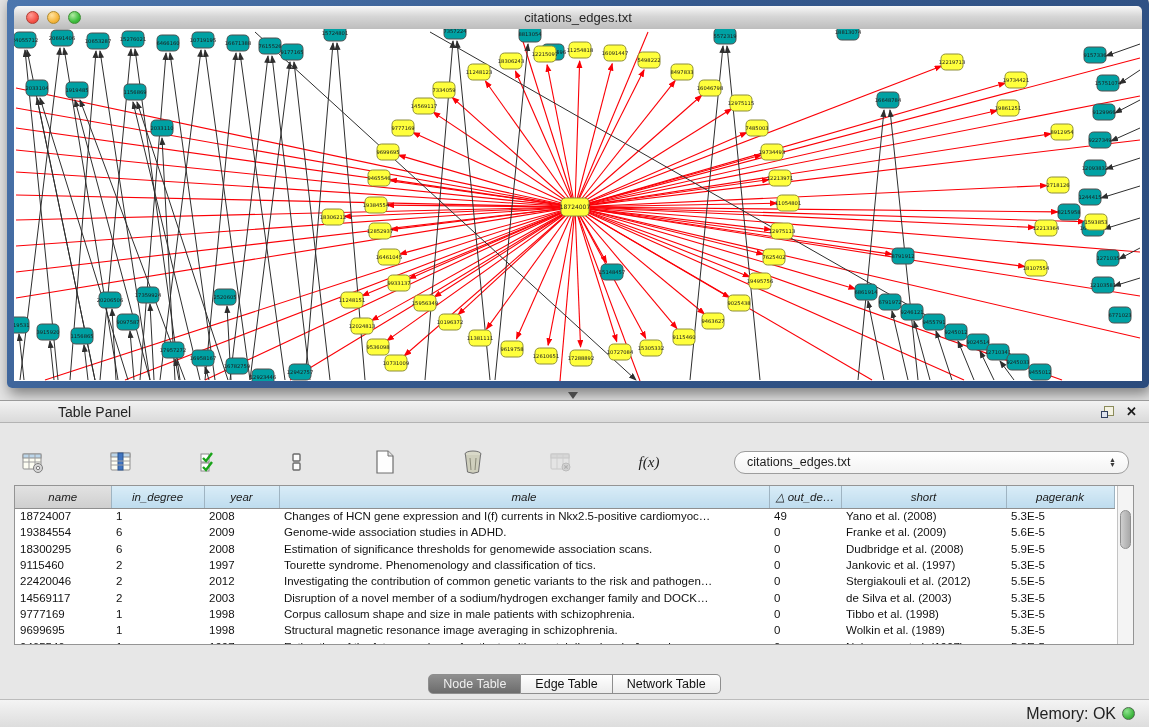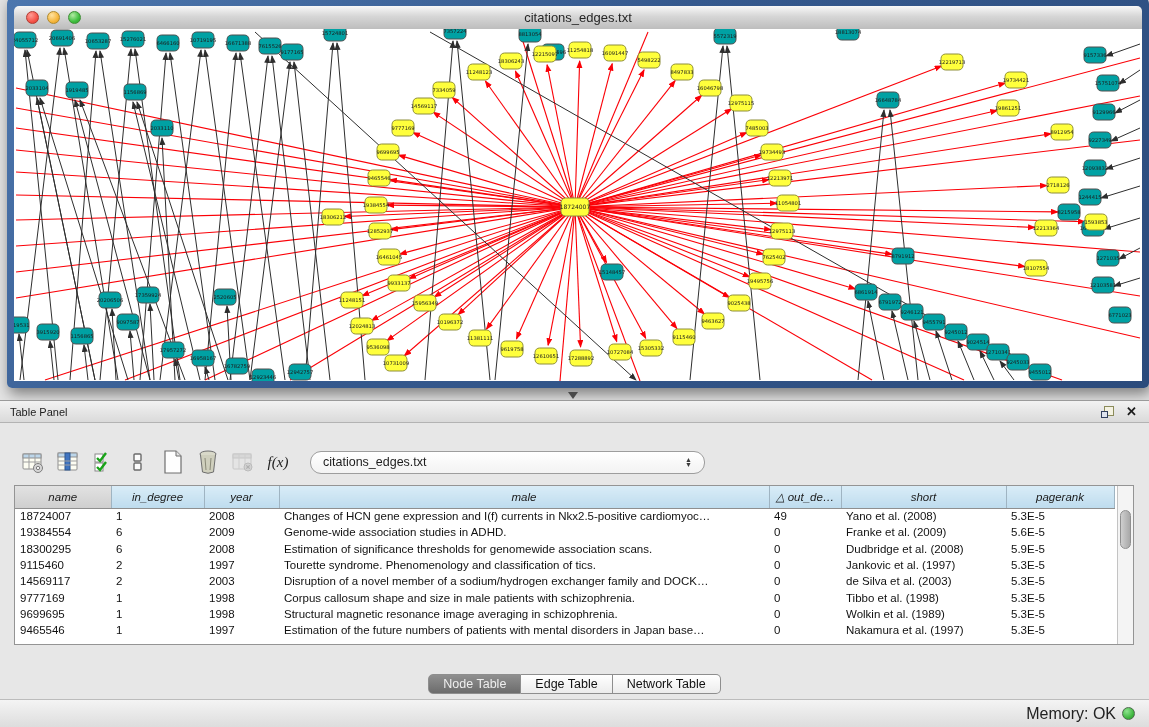--- a/index.html
+++ b/index.html
@@ -44,30 +44,30 @@
   #table-panel{
     position:absolute;left:0;top:400px;right:0;bottom:27px;
     background:#e7e7e7;border-top:1px solid #9a9a9a;
   }
   #panel-header{
     position:absolute;left:0;right:0;top:0;height:21px;
     background:linear-gradient(#f2f2f2,#dadada);
     border-bottom:1px solid #b3b3b3;
     display:flex;align-items:center;
   }
-  #panel-header .ph-title{font-size:11px;color:#222;padding-left:10px;flex:1;}
+  #panel-header .ph-title{font-size:14px;color:#222;padding-left:10px;flex:1;margin-left:48px;}
   .ph-icons{display:flex;align-items:center;gap:12px;padding-right:12px;}
   .float-ico{width:13px;height:12px;position:relative;display:inline-block;}
   .float-ico .sq1{position:absolute;left:3px;top:0;width:8px;height:8px;border:1px solid #8b8b5a;background:#f4f2e2;}
   .float-ico .sq2{position:absolute;left:0;top:5px;width:5px;height:5px;border:1px solid #33415e;background:#dfe4ee;}
   .close-ico{font-size:13px;font-weight:bold;color:#1b1b1b;line-height:13px;}
   
   #tp-toolbar{
     position:absolute;left:20px;right:20px;top:44px;height:34px;
-    display:flex;align-items:center;gap:9px;
+    display:flex;align-items:center;gap:9px;justify-content:space-between;
   }
   .tbtn{width:26px;height:26px;display:flex;align-items:center;justify-content:center;}
   .fx-label{font-size:15px;font-style:italic;color:#222;font-family:"Liberation Serif",serif;padding:0 2px;}
   #table-select{
     margin-left:10px;width:395px;height:23px;box-sizing:border-box;
     background:linear-gradient(#ffffff,#f3f3f3);
     border:1px solid #9d9d9d;border-radius:11px;
     display:flex;align-items:center;
     font-size:12.5px;color:#1c1c1c;padding-left:12px;
   }
@@ -851,20 +851,29 @@
           <tr>
             <td>9115460</td>
             <td>2</td>
             <td>1997</td>
             <td>Tourette syndrome. Phenomenology and classification of tics.</td>
             <td>0</td>
             <td>Jankovic et al. (1997)</td>
             <td>5.3E-5</td>
           </tr>
           <tr>
+            <td>22420046</td>
+            <td>2</td>
+            <td>2012</td>
+            <td>Investigating the contribution of common genetic variants to the risk and pathogen…</td>
+            <td>0</td>
+            <td>Stergiakouli et al. (2012)</td>
+            <td>5.5E-5</td>
+          </tr>
+          <tr>
             <td>14569117</td>
             <td>2</td>
             <td>2003</td>
             <td>Disruption of a novel member of a sodium/hydrogen exchanger family and DOCK…</td>
             <td>0</td>
             <td>de Silva et al. (2003)</td>
             <td>5.3E-5</td>
           </tr>
           <tr>
             <td>9777169</td>

